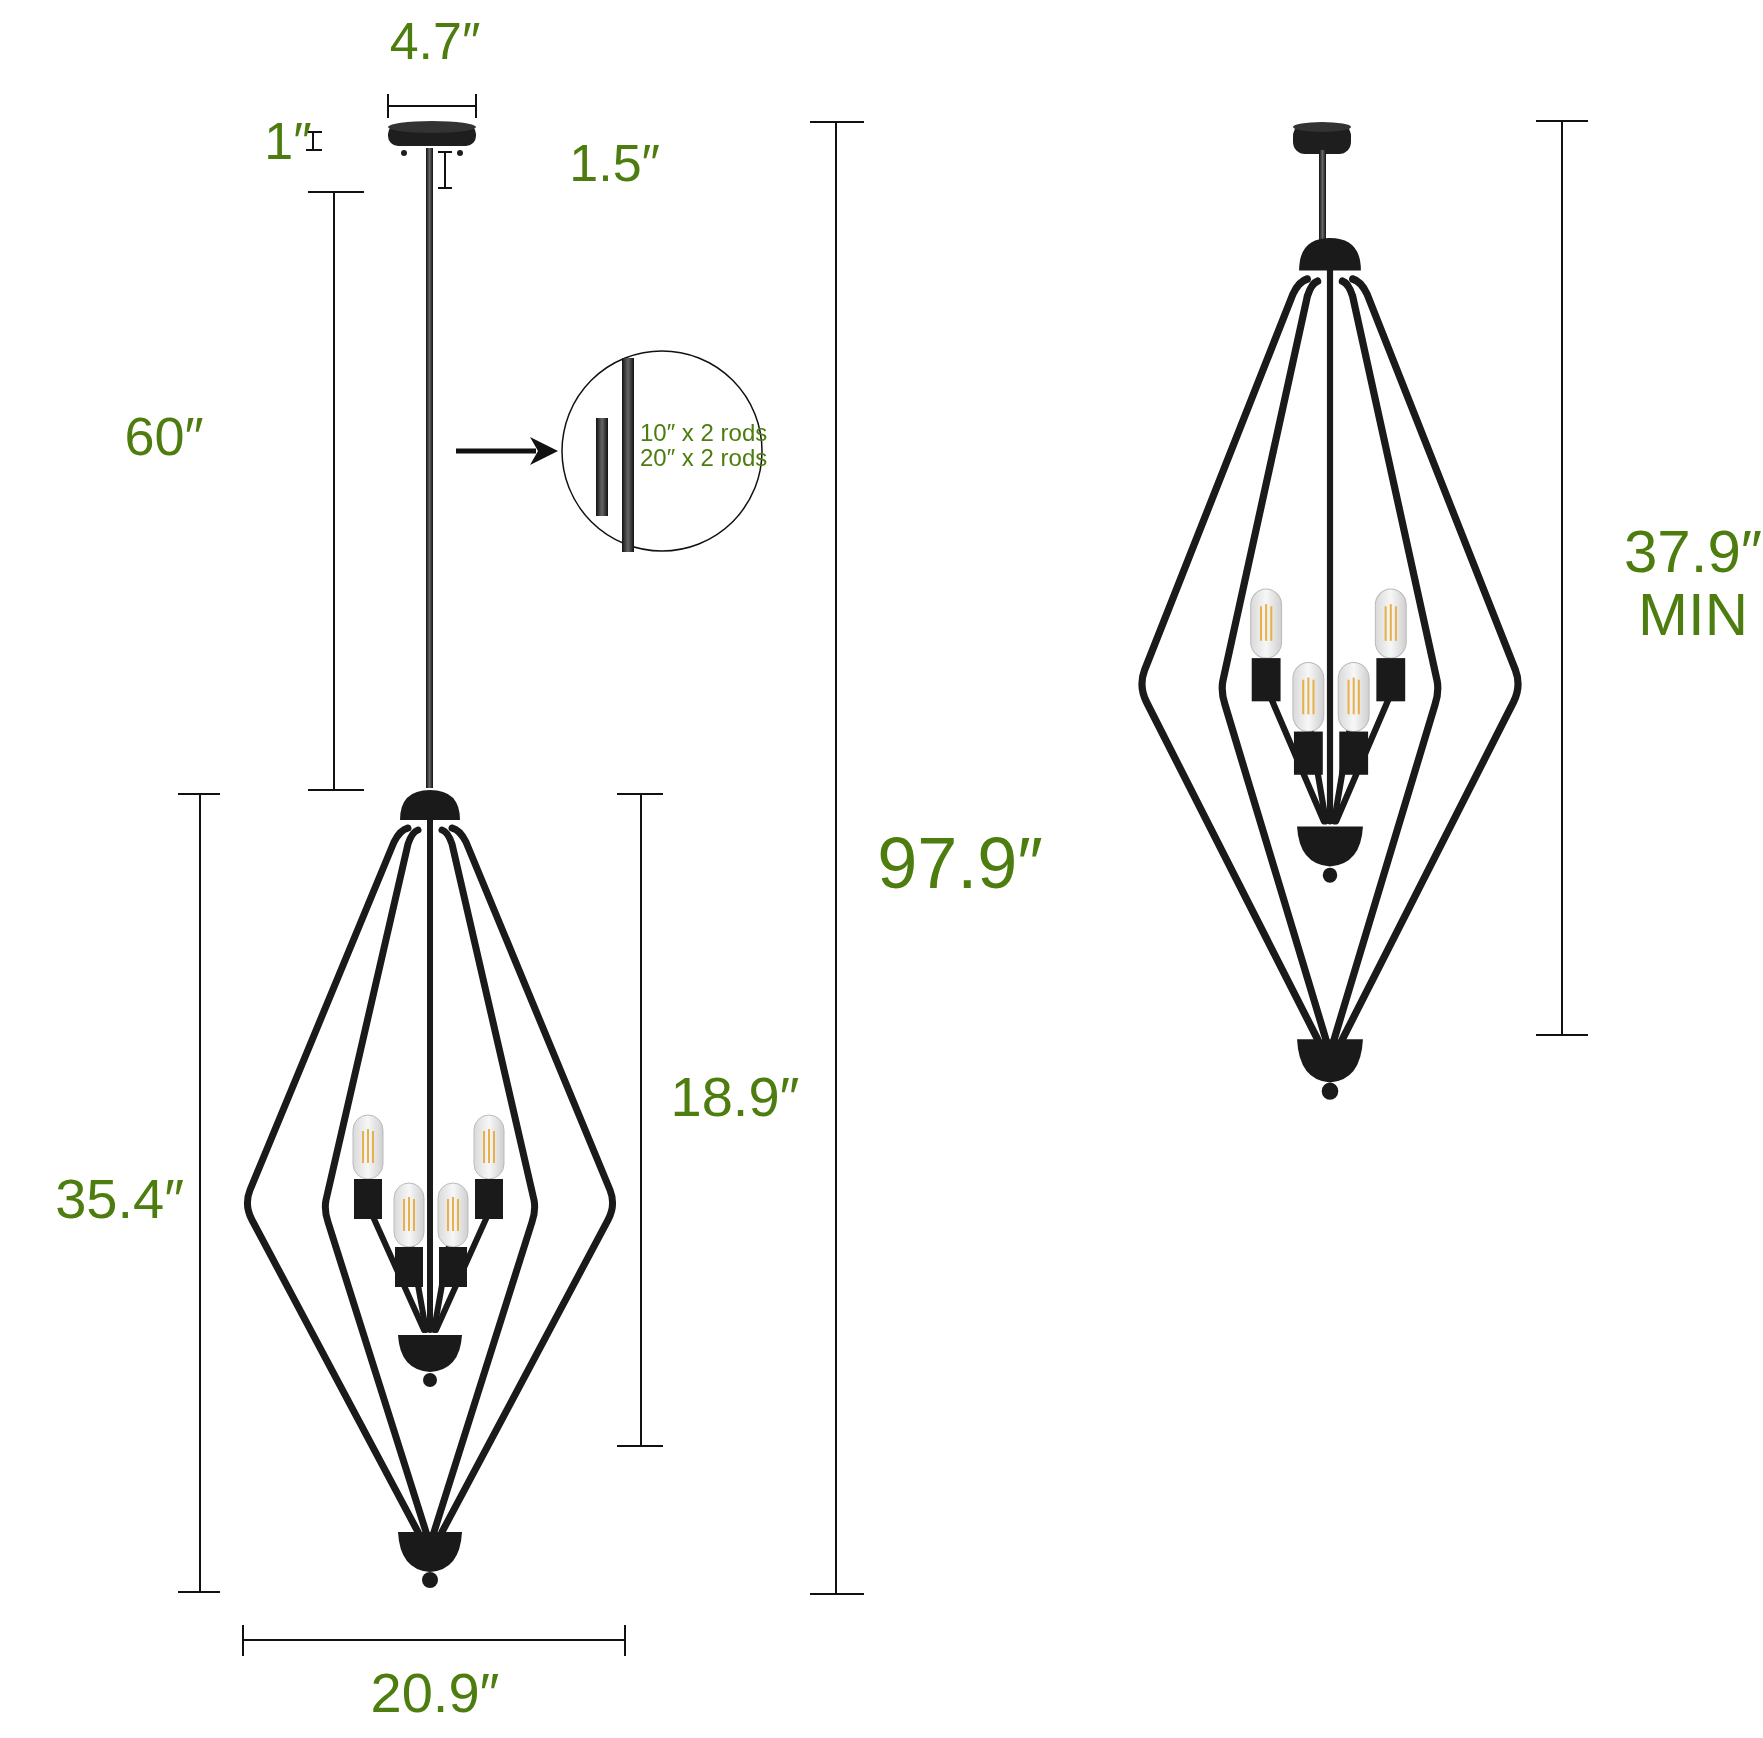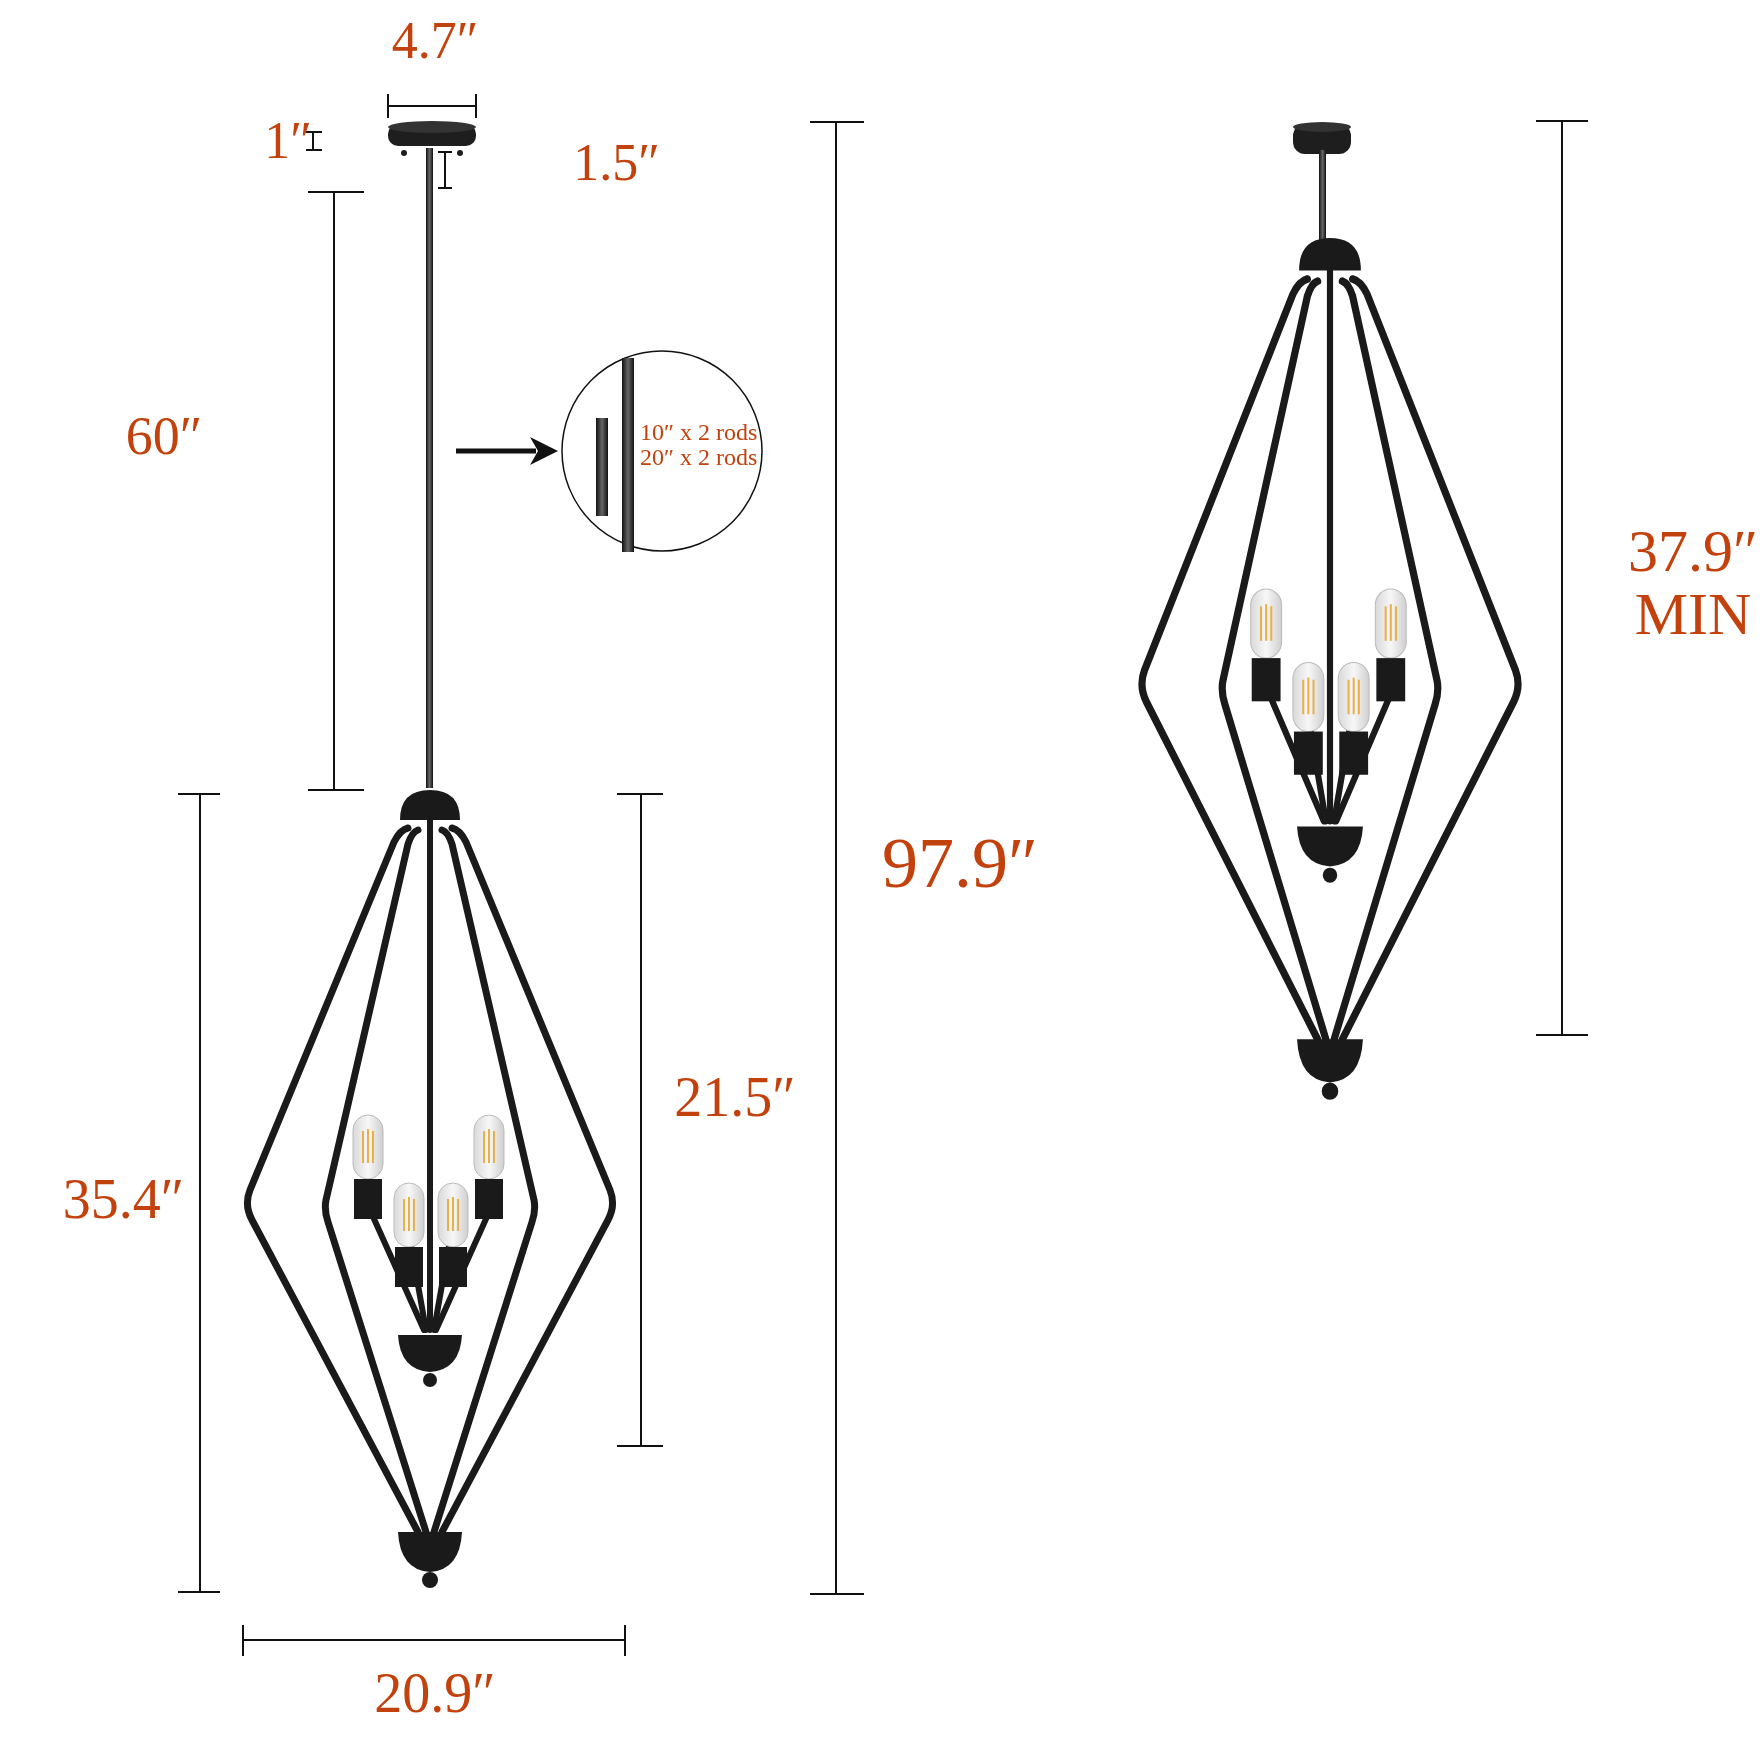--- a/index.html
+++ b/index.html
@@ -1,17 +1,17 @@
 <!DOCTYPE html>
 <html><head>
 <meta charset="utf-8">
 <style>
   html, body { margin:0; padding:0; background:#ffffff; }
   body { width:1763px; height:1738px; position:relative; overflow:hidden; font-family:"DejaVu Serif","Liberation Serif",serif; color:#111; }
-  .lbl { position:absolute; font-family:Liberation Serif, serif; color:#c2410c; text-align:center; line-height:1.05; white-space:nowrap; }
+  .lbl { position:absolute; font-family:Liberation Sans, sans-serif; color:#4d7c0f; text-align:center; line-height:1.05; white-space:nowrap; }
   svg.art { position:absolute; left:0; top:0; }
 </style>
 </head>
 <body>
 
 <svg class="art" width="1763" height="1738" viewBox="0 0 1763 1738" xmlns="http://www.w3.org/2000/svg">
   <defs>
     <linearGradient id="bulbGlass" x1="0" x2="1">
       <stop offset="0" stop-color="#d9d9d9"></stop>
       <stop offset="0.5" stop-color="#f7f7f7"></stop>
@@ -151,20 +151,20 @@
 
 <div class="lbl" style="left:640px; top:420px; width:150px; font-size:24px; text-align:left;">
   <div>10″ x 2 rods</div>
   <div>20″ x 2 rods</div>
 </div>
 
 <div class="lbl" style="left:860px; top:826px; width:200px; font-size:72px;">
   <div>97.9″</div>
 </div>
 
-<div class="lbl" style="left:655px; top:1068px; width:160px; font-size:56px;">21.5″</div>
+<div class="lbl" style="left:655px; top:1068px; width:160px; font-size:56px;">18.9″</div>
 <div class="lbl" style="left:14px; top:1170px; width:170px; font-size:56px;text-align:right;">35.4″</div>
 <div class="lbl" style="left:360px; top:1664px; width:150px; font-size:56px;">20.9″</div>
 
 <div class="lbl" style="left:1608px; top:520px; width:170px; font-size:60px;">
   <div>37.9″</div>
   <div>MIN</div>
 </div>
 
 </body></html>

